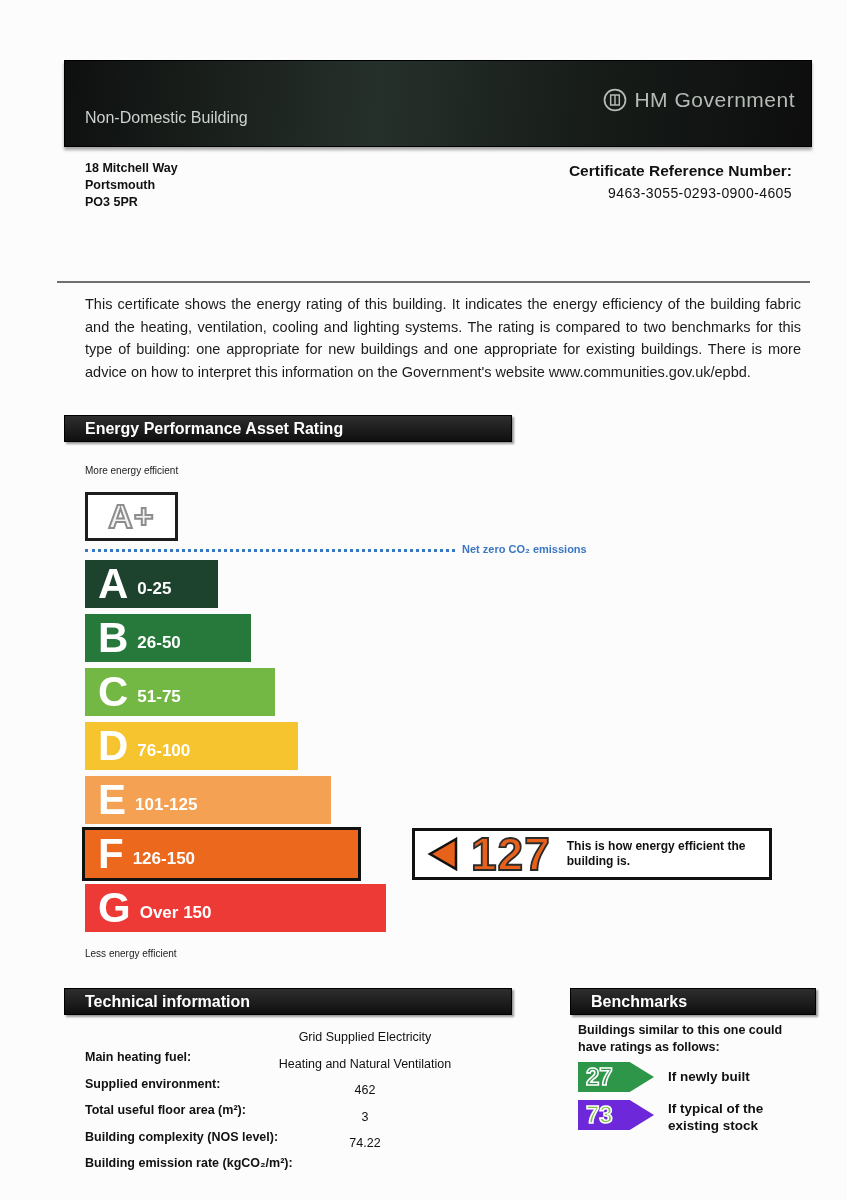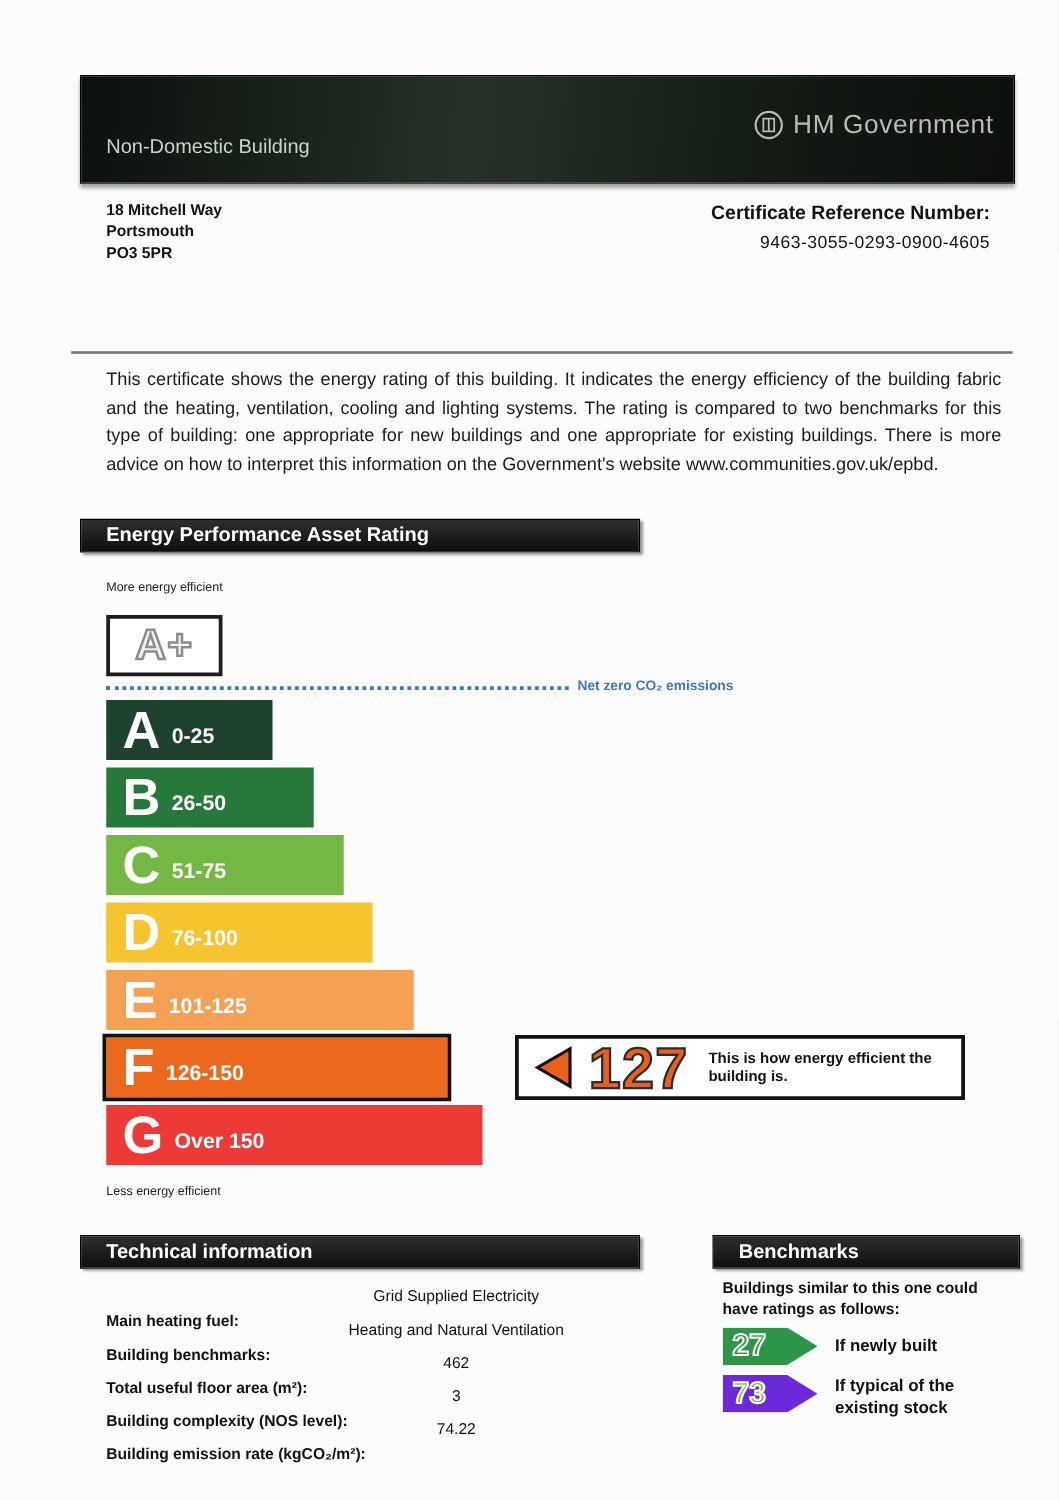--- a/index.html
+++ b/index.html
@@ -169,21 +169,21 @@
     <span class="rating-note">This is how energy efficient the building is.</span>
   </div>
 
   <div class="section-bar bar-tech">Technical information</div>
   <div class="tech-rows">
     <div class="tech-row">
       <span class="tech-label">Main heating fuel:</span>
       <span class="tech-value">Grid Supplied Electricity</span>
     </div>
     <div class="tech-row">
-      <span class="tech-label">Building benchmarks:</span>
+      <span class="tech-label">Supplied environment:</span>
       <span class="tech-value">Heating and Natural Ventilation</span>
     </div>
     <div class="tech-row">
       <span class="tech-label">Total useful floor area (m²):</span>
       <span class="tech-value">462</span>
     </div>
     <div class="tech-row">
       <span class="tech-label">Building complexity (NOS level):</span>
       <span class="tech-value">3</span>
     </div>

